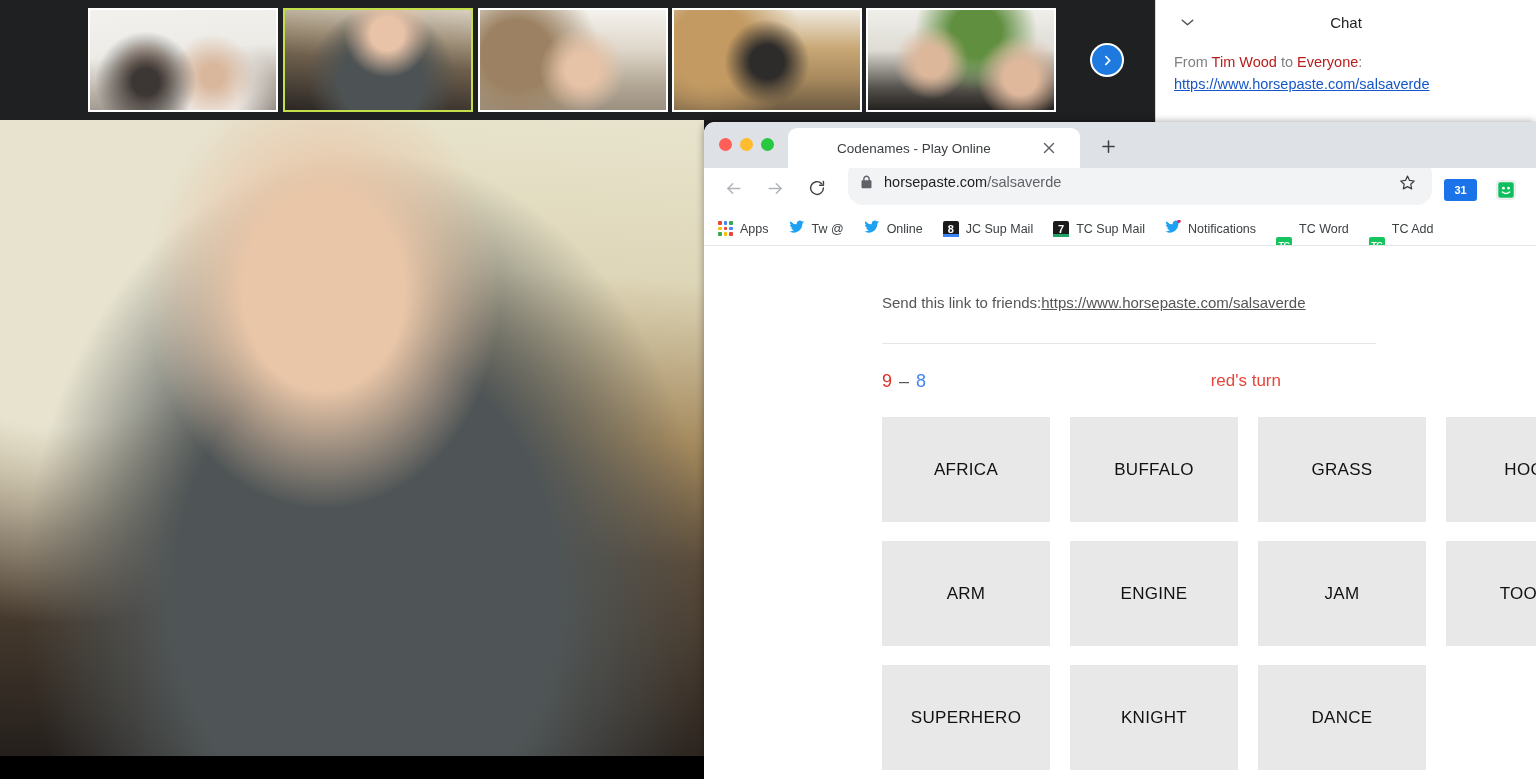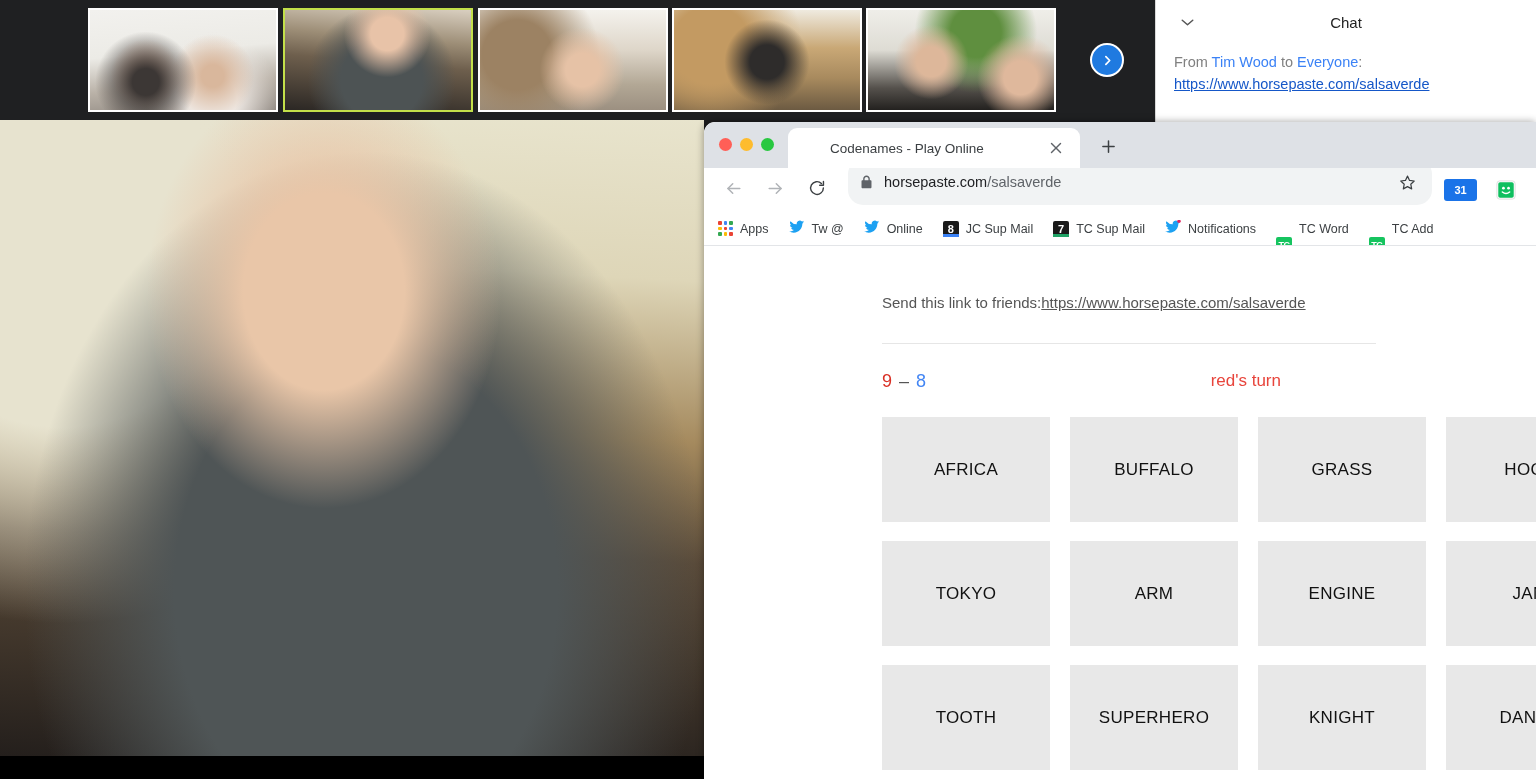--- a/index.html
+++ b/index.html
@@ -86,21 +86,21 @@
     display: flex; align-items: center; justify-content: center;
   }
   .chat-title { font-size: 15px; color: #232323; }
   .chat-collapse {
     position: absolute; left: 22px; top: 13px;
     width: 18px; height: 18px; cursor: pointer;
     display: flex; align-items: center; justify-content: center;
   }
   .chat-body { padding: 8px 18px 0 18px; }
   .chat-msg-from { font-size: 14.5px; color: #808080; line-height: 1.5; }
-  .chat-msg-from .name { color: #3b82f6; }
+  .chat-msg-from .name { color: #b91c1c; }
   .chat-msg-link {
     display: block; font-size: 14.5px; color: #1557c8;
     text-decoration: underline; line-height: 1.5; word-break: break-all; cursor: pointer;
   }
 
   
   .browser {
     position: absolute; left: 704px; top: 122px; width: 832px; height: 657px;
     background: #ffffff;
     border-top-left-radius: 11px;
@@ -113,21 +113,21 @@
   }
   .traffic { position: absolute; left: 15px; top: 16px; display: flex; gap: 8px; }
   .dot { width: 13px; height: 13px; border-radius: 50%; }
   .dot.red { background: #ff5f57; }
   .dot.yellow { background: #febc2e; }
   .dot.green { background: #28c840; }
 
   .tab {
     position: absolute; left: 84px; top: 6px; width: 292px; height: 40px;
     background: #ffffff; border-radius: 9px 9px 0 0;
-    display: flex; align-items: center; padding: 0 14px;
+    display: flex; align-items: center; padding: 0 21px;
   }
   .tab-favicon { width: 17px; height: 17px; margin-right: 11px; flex: 0 0 auto; }
   .tab-fav-top { width: 17px; height: 7px; background: #4a7ebb; border-radius: 1px; }
   .tab-fav-bot { width: 17px; height: 7px; background: #cf2f30; border-radius: 1px; margin-top: 3px; }
   .tab-title {
     flex: 1 1 auto; font-size: 13.5px; color: #3c4043;
     white-space: nowrap; overflow: hidden; text-overflow: ellipsis;
   }
   .tab-close {
     width: 20px; height: 20px; flex: 0 0 auto; cursor: pointer;
@@ -451,21 +451,20 @@
       <div class="status-row">
         <div class="score"><span class="red">9</span><span class="dash">–</span><span class="blue">8</span></div>
         <div class="turn">red's turn</div>
       </div>
 
       <div class="board">
         <div class="card">AFRICA</div>
         <div class="card">BUFFALO</div>
         <div class="card">GRASS</div>
         <div class="card">HOOK</div>
-        <div class="card">TOKYO</div>
         <div class="card">ARM</div>
         <div class="card">ENGINE</div>
         <div class="card">JAM</div>
         <div class="card">TOOTH</div>
         <div class="card">SUPERHERO</div>
         <div class="card">KNIGHT</div>
         <div class="card">DANCE</div>
       </div>
     </div>
   </div>

